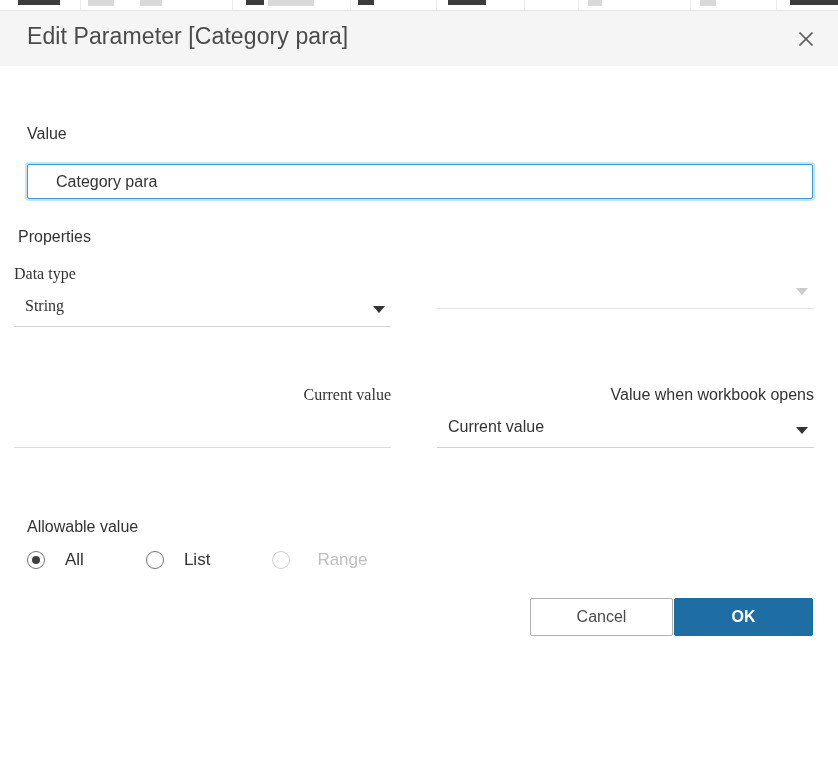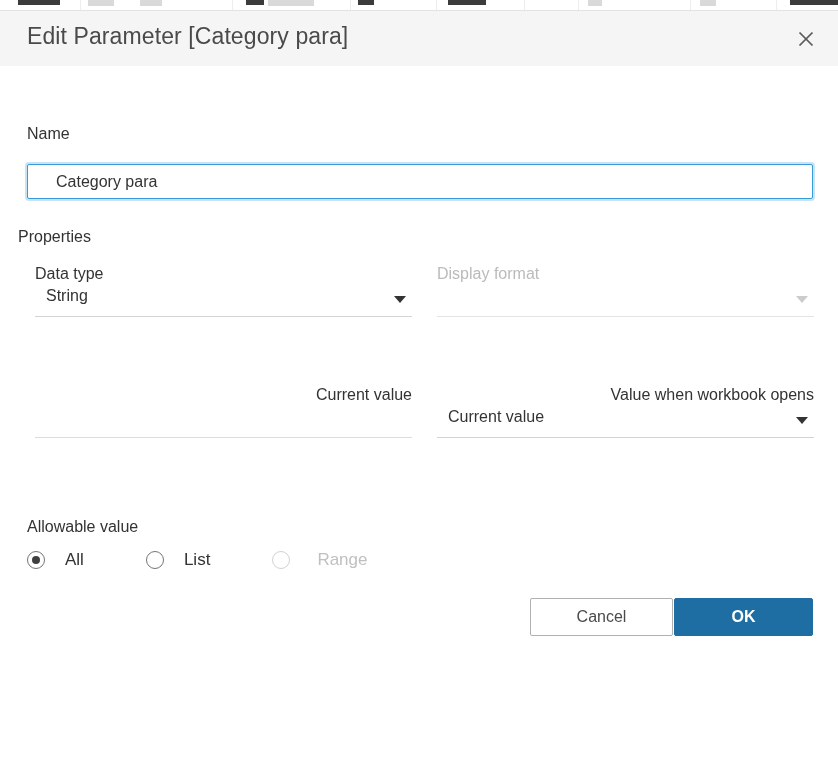--- a/index.html
+++ b/index.html
@@ -94,37 +94,38 @@
     font-family: "Liberation Sans", sans-serif;
     font-size: 16px;
     color: #333333;
     padding: 0 28px;
     outline: none;
   }
 
   .lbl-properties { left: 18px; top: 161px; font-weight: normal; font-size: 16px; }
 
   
-  .col-left  { left: 35px; }
+  .col-left  { left: 14px; font-family: Liberation Serif, serif; }
   .col-right { left: 437px; }
 
   .field {
     position: absolute;
     width: 377px;
   }
   .field .f-label {
     font-size: 16px;
     color: #333333;
     display: block;
     white-space: nowrap;
   }
   .field.disabled .f-label { color: #bbbbbb; }
 
   .control {
     position: relative;
+    margin-top: 10px;
     height: 34px;
     border-bottom: 1px solid #d4d4d4;
   }
   .control .c-value {
     position: absolute;
     left: 11px; top: 4px;
     font-size: 16px;
     color: #333333;
     white-space: nowrap;
   }
@@ -255,36 +256,35 @@
         <svg width="20" height="20" viewBox="0 0 20 20" aria-hidden="true">
           <line x1="3.5" y1="3.5" x2="16.5" y2="16.5" stroke="#5a5a5a" stroke-width="1.7"></line>
           <line x1="16.5" y1="3.5" x2="3.5" y2="16.5" stroke="#5a5a5a" stroke-width="1.7"></line>
         </svg>
       </span>
     </div>
   </div>
 
   <div class="body">
 
-    <div class="section-label lbl-name">Name</div>
+    <div class="section-label lbl-name">Value</div>
 
     <input class="name-input" type="text" value="Category para" style="">
 
     <div class="section-label lbl-properties">Properties</div>
 
     <div class="field col-left row-datatype">
       <span class="f-label">Data type</span>
       <div class="control">
         <span class="c-value">String</span>
         <span class="caret"></span>
       </div>
     </div>
 
     <div class="field col-right row-datatype disabled">
-      <span class="f-label">Display format</span>
       <div class="control">
         <span class="c-value"></span>
         <span class="caret"></span>
       </div>
     </div>
 
     <div class="field col-left row-current">
       <span class="f-label">Current value</span>
       <div class="control plain">
         <span class="c-value"></span>

